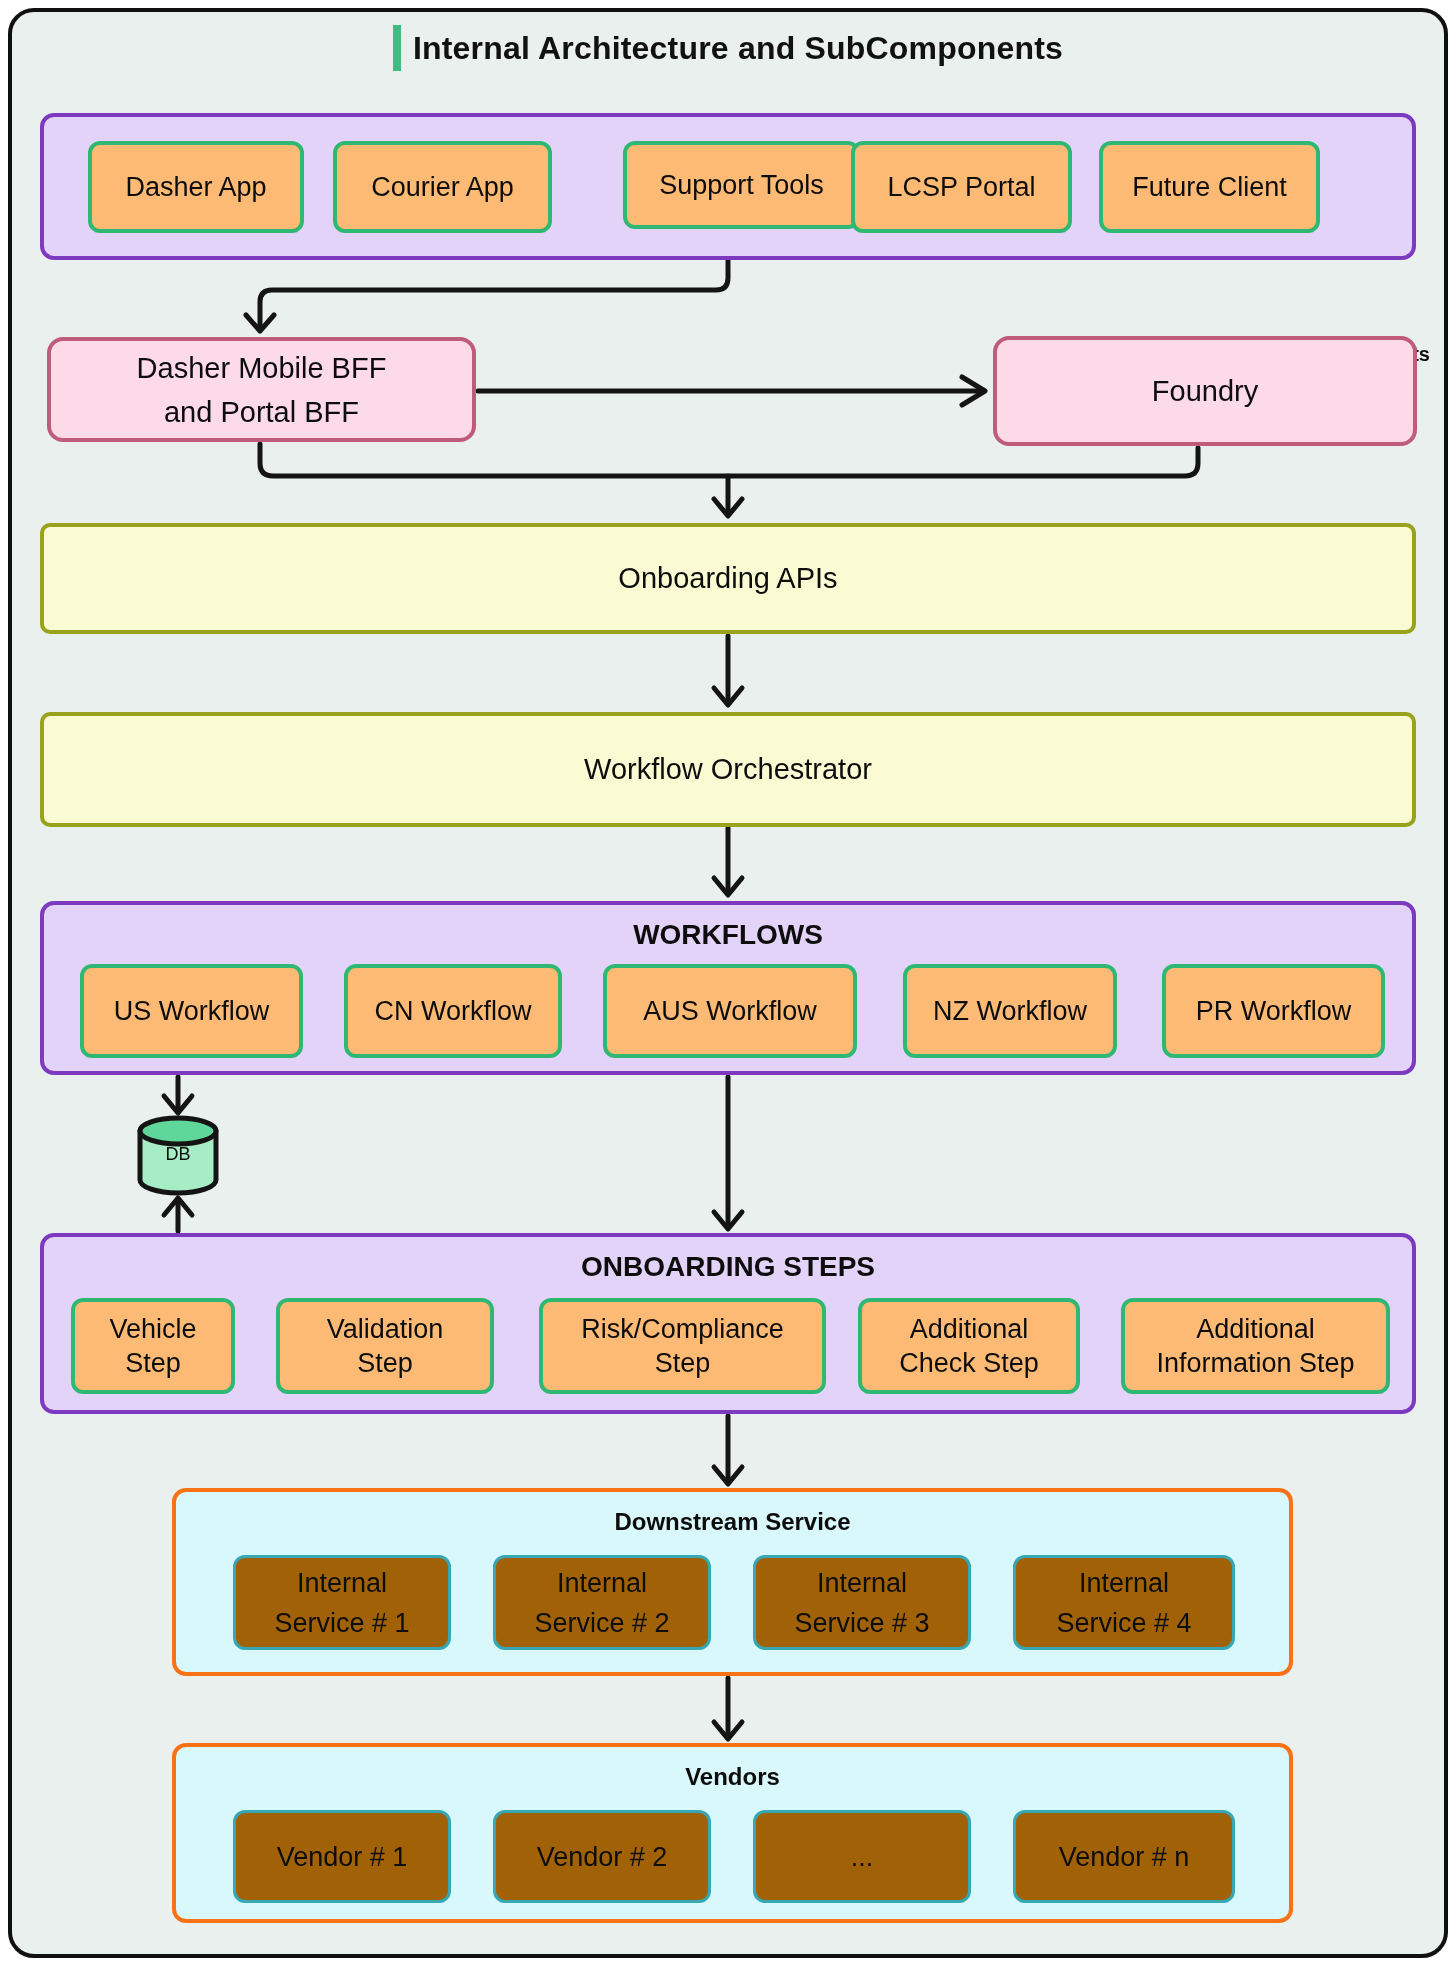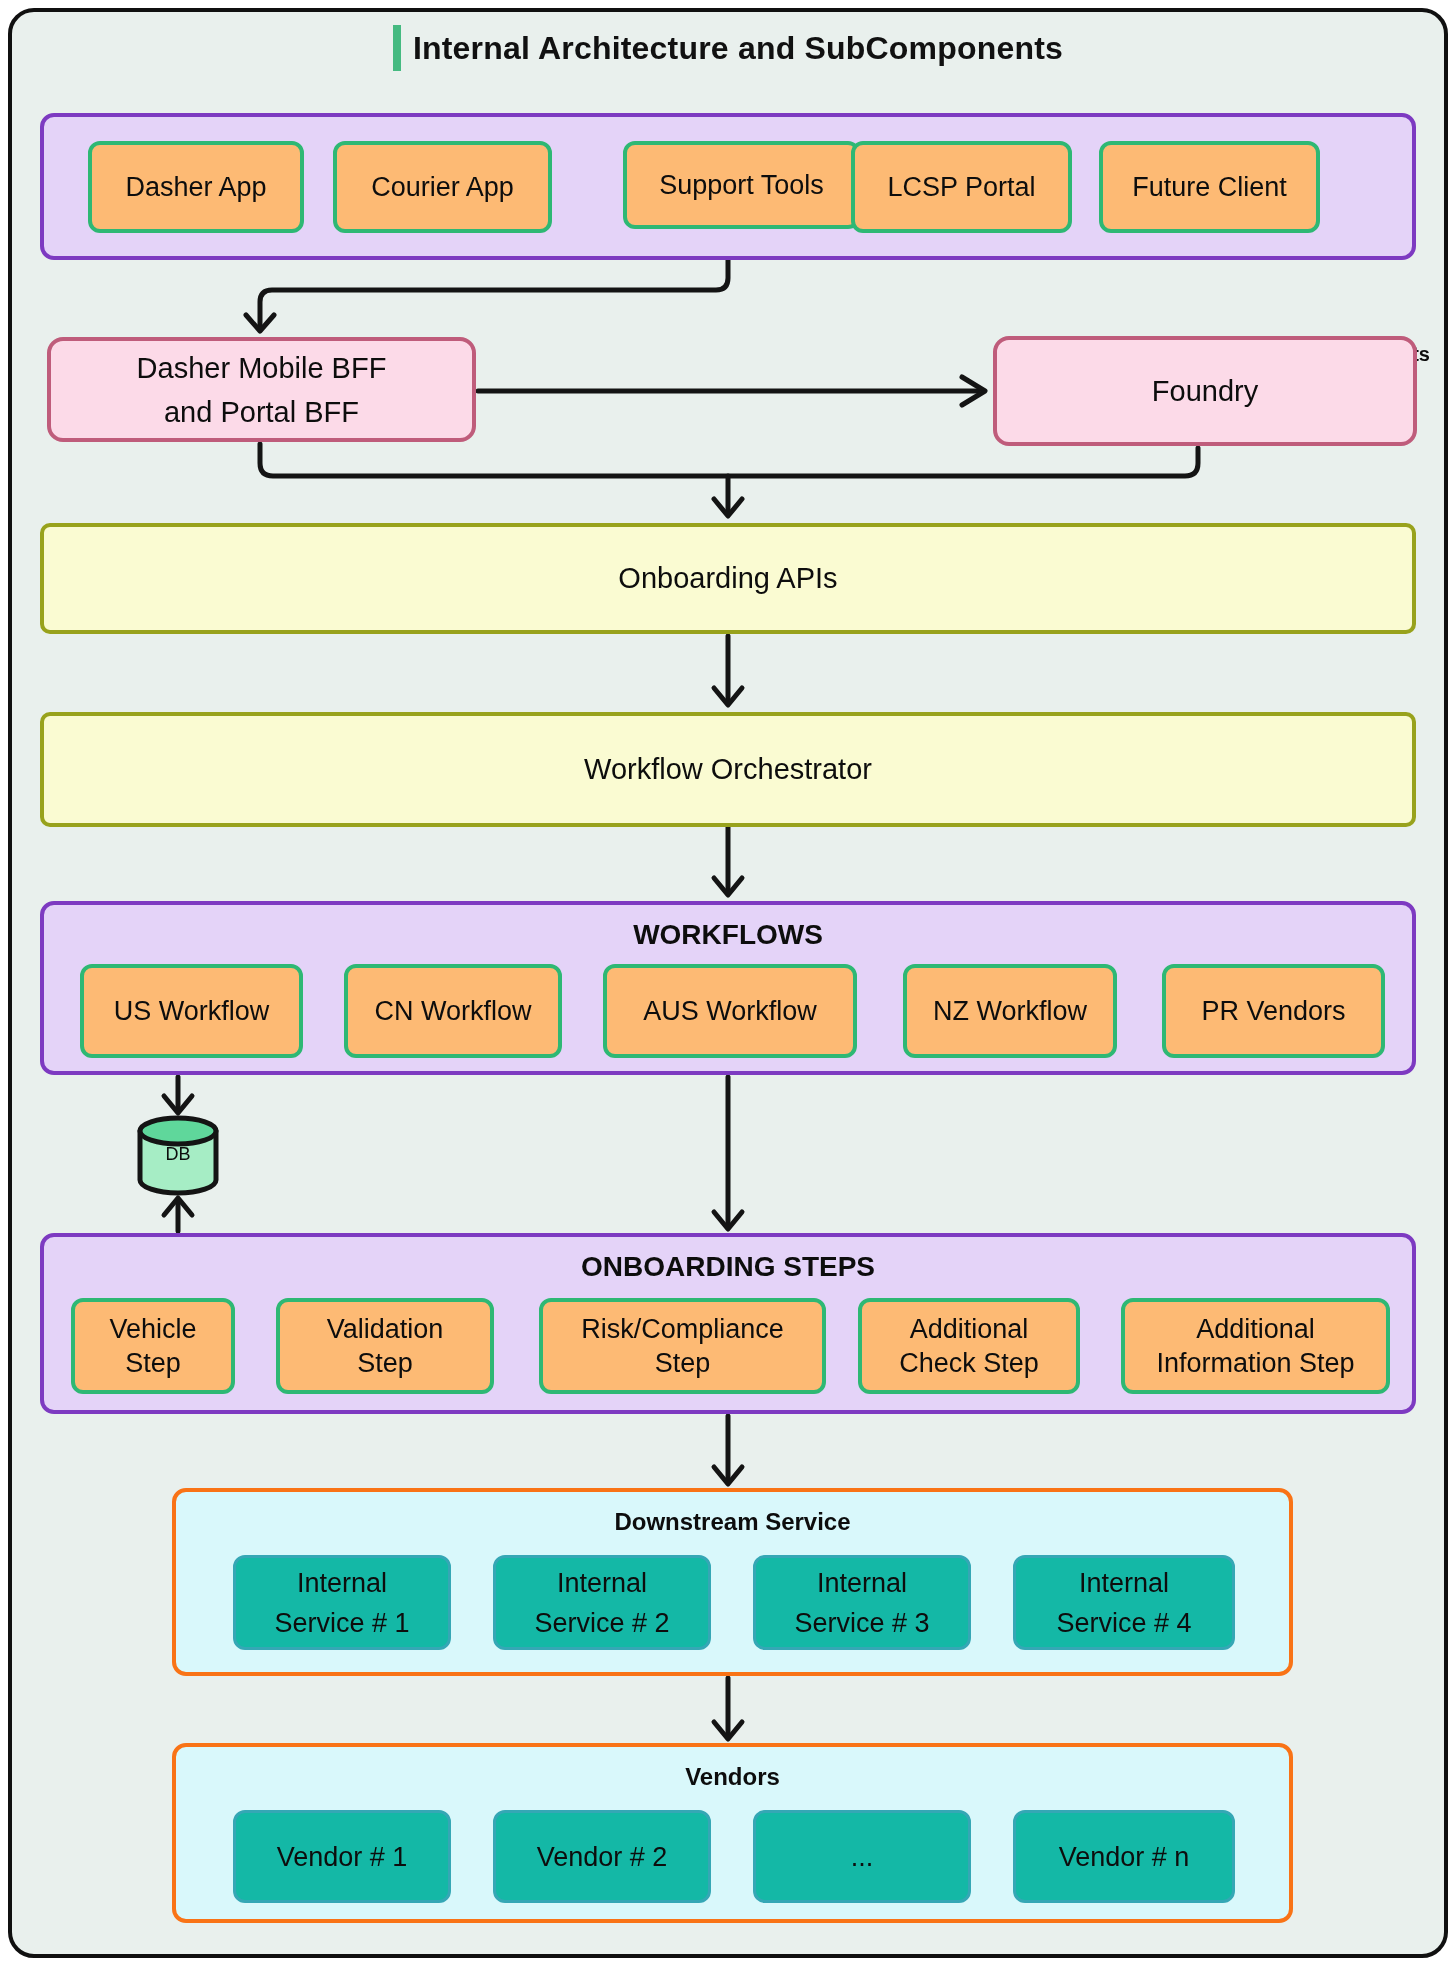--- a/index.html
+++ b/index.html
@@ -46,21 +46,21 @@
     background:#fcdae8; border:4px solid #bf5c7b; border-radius:16px;
     display:flex; flex-direction:column; align-items:center; justify-content:center;
     text-align:center; font-size:29px; line-height:44px; color:#0d0d0d; z-index:2;
   }
   .yellow-box {
     background:#fafbd2; border:4px solid #98a21c; border-radius:10px;
     display:flex; align-items:center; justify-content:center; text-align:center;
     font-size:29px; color:#0d0d0d; z-index:2;
   }
   .cyan-box {
-    background:#14b8a6; border:3px solid #35a7b5; border-radius:12px;
+    background:#a16207; border:3px solid #35a7b5; border-radius:12px;
     display:flex; flex-direction:column; align-items:center; justify-content:center;
     text-align:center; font-size:27px; line-height:40px; color:#0d0d0d; z-index:2;
   }
   .db-label {
     position:absolute; left:140px; top:1144px; width:76px; text-align:center;
     font-size:18px; color:#0d0d0d; z-index:3;
   }
   svg.overlay { position:absolute; left:0; top:0; z-index:1; }
   svg.overlay path { fill:none; stroke:#141414; stroke-width:5; stroke-linejoin:round; stroke-linecap:round; }
   svg.overlay path.fill-body { fill:#a6edc5; }
@@ -172,21 +172,21 @@
   <span>Workflow Orchestrator</span>
 </div>
 
 <div class="abs purple-container workflows-container">
   <div class="container-header">WORKFLOWS</div>
 </div>
 <div class="abs green-box w0">US Workflow</div>
 <div class="abs green-box w1">CN Workflow</div>
 <div class="abs green-box w2">AUS Workflow</div>
 <div class="abs green-box w3">NZ Workflow</div>
-<div class="abs green-box w4">PR Vendors</div>
+<div class="abs green-box w4">PR Workflow</div>
 
 <div class="db-label">DB</div>
 
 <div class="abs purple-container steps-container">
   <div class="container-header">ONBOARDING STEPS</div>
 </div>
 <div class="abs green-box s0">
   <span>
       <span class="step-line">Vehicle</span>
       <span class="step-line">Step</span>

